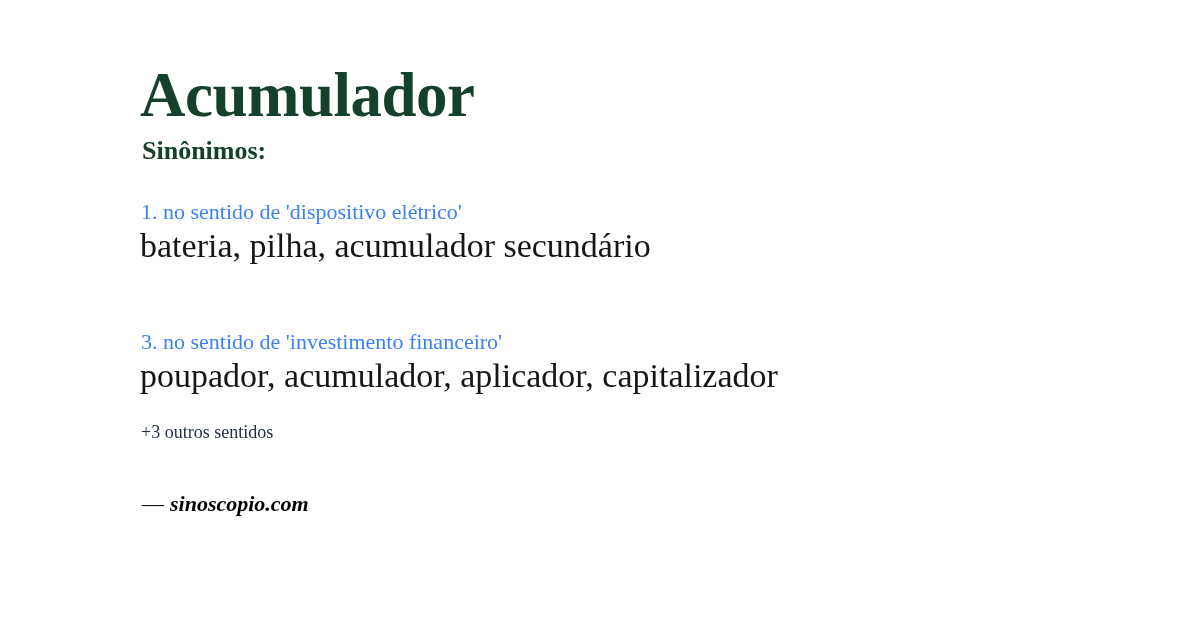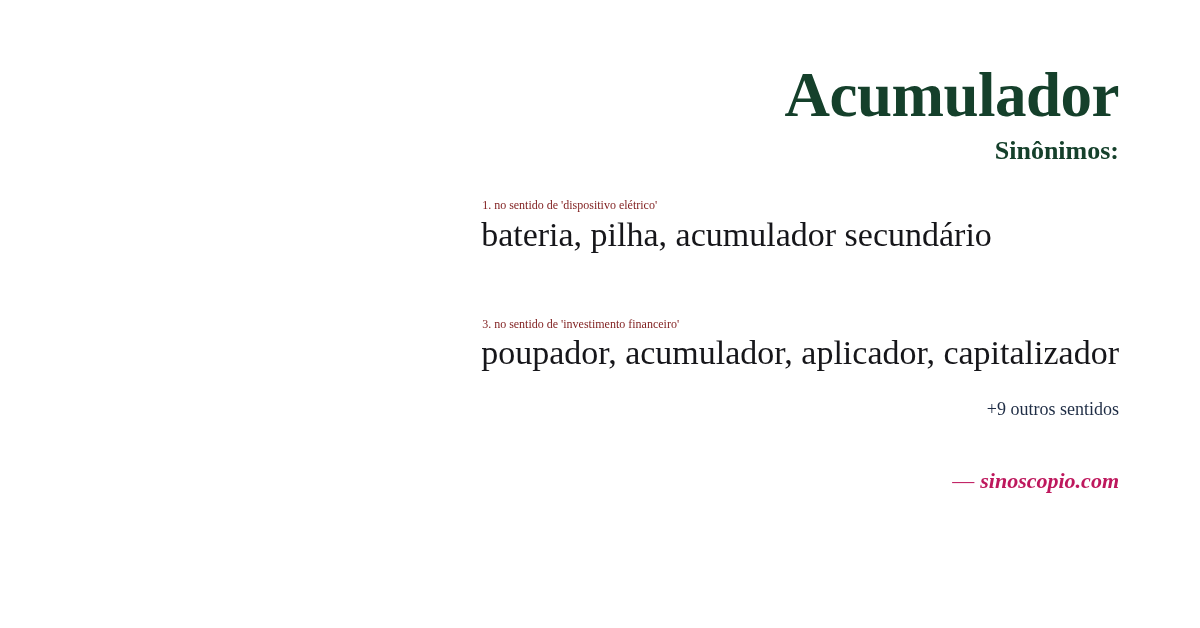--- a/index.html
+++ b/index.html
@@ -16,21 +16,21 @@
   }
 
   .card {
     box-sizing: border-box;
     width: 1200px;
     height: 628px;
     background: #ffffff;
     padding: 62px 81px 0 140px;
     display: flex;
     flex-direction: column;
-    align-items: flex-end;
+    align-items: flex-start;
   }
 
   
   .headword {
     font-family: "Liberation Serif", "DejaVu Serif", serif;
     font-size: 63px;
     font-weight: 700;
     line-height: 1.06;
     letter-spacing: -0.5px;
     color: #15402b;
@@ -58,23 +58,23 @@
     align-items: flex-start;
   }
   .sense-block {
     margin-bottom: 31px;
   }
   .sense-block:last-child {
     margin-bottom: 0;
   }
   .sense-label {
     font-family: "Liberation Serif", "DejaVu Serif", serif;
-    font-size: 12px;
+    font-size: 22px;
     font-weight: 400;
-    color: #7f1d1d;
+    color: #3b82f6;
     line-height: 1.15;
     margin: 0 0 2px 1px;
     white-space: nowrap;
   }
   .sense-synonyms {
     font-family: "Liberation Serif", "DejaVu Serif", serif;
     font-size: 34px;
     font-weight: 400;
     color: #16161a;
     line-height: 1.2;
@@ -92,21 +92,21 @@
     line-height: 1.2;
     white-space: nowrap;
   }
 
   
   .attribution {
     font-family: "Liberation Serif", "DejaVu Serif", serif;
     font-size: 22px;
     font-weight: 700;
     font-style: italic;
-    color: #be185d;
+    color: #000000;
     margin: 47px 0 0 2px;
     line-height: 1.2;
     white-space: nowrap;
   }
   .attribution .dash {
     font-style: normal;
     font-weight: 400;
     margin-right: 6px;
   }
 </style>
@@ -129,19 +129,19 @@
     <div class="sense-block">
     </div>
 
     <div class="sense-block">
       <div class="sense-label">3. no sentido de 'investimento financeiro'</div>
       <div class="sense-synonyms">poupador, acumulador, aplicador, capitalizador</div>
     </div>
 
   </div>
 
-  <div class="more-senses">+9 outros sentidos</div>
+  <div class="more-senses">+3 outros sentidos</div>
 
   <div class="attribution">
     <span class="dash">—</span><span>sinoscopio.com</span>
   </div>
 
 </div>
 
 </body></html>

